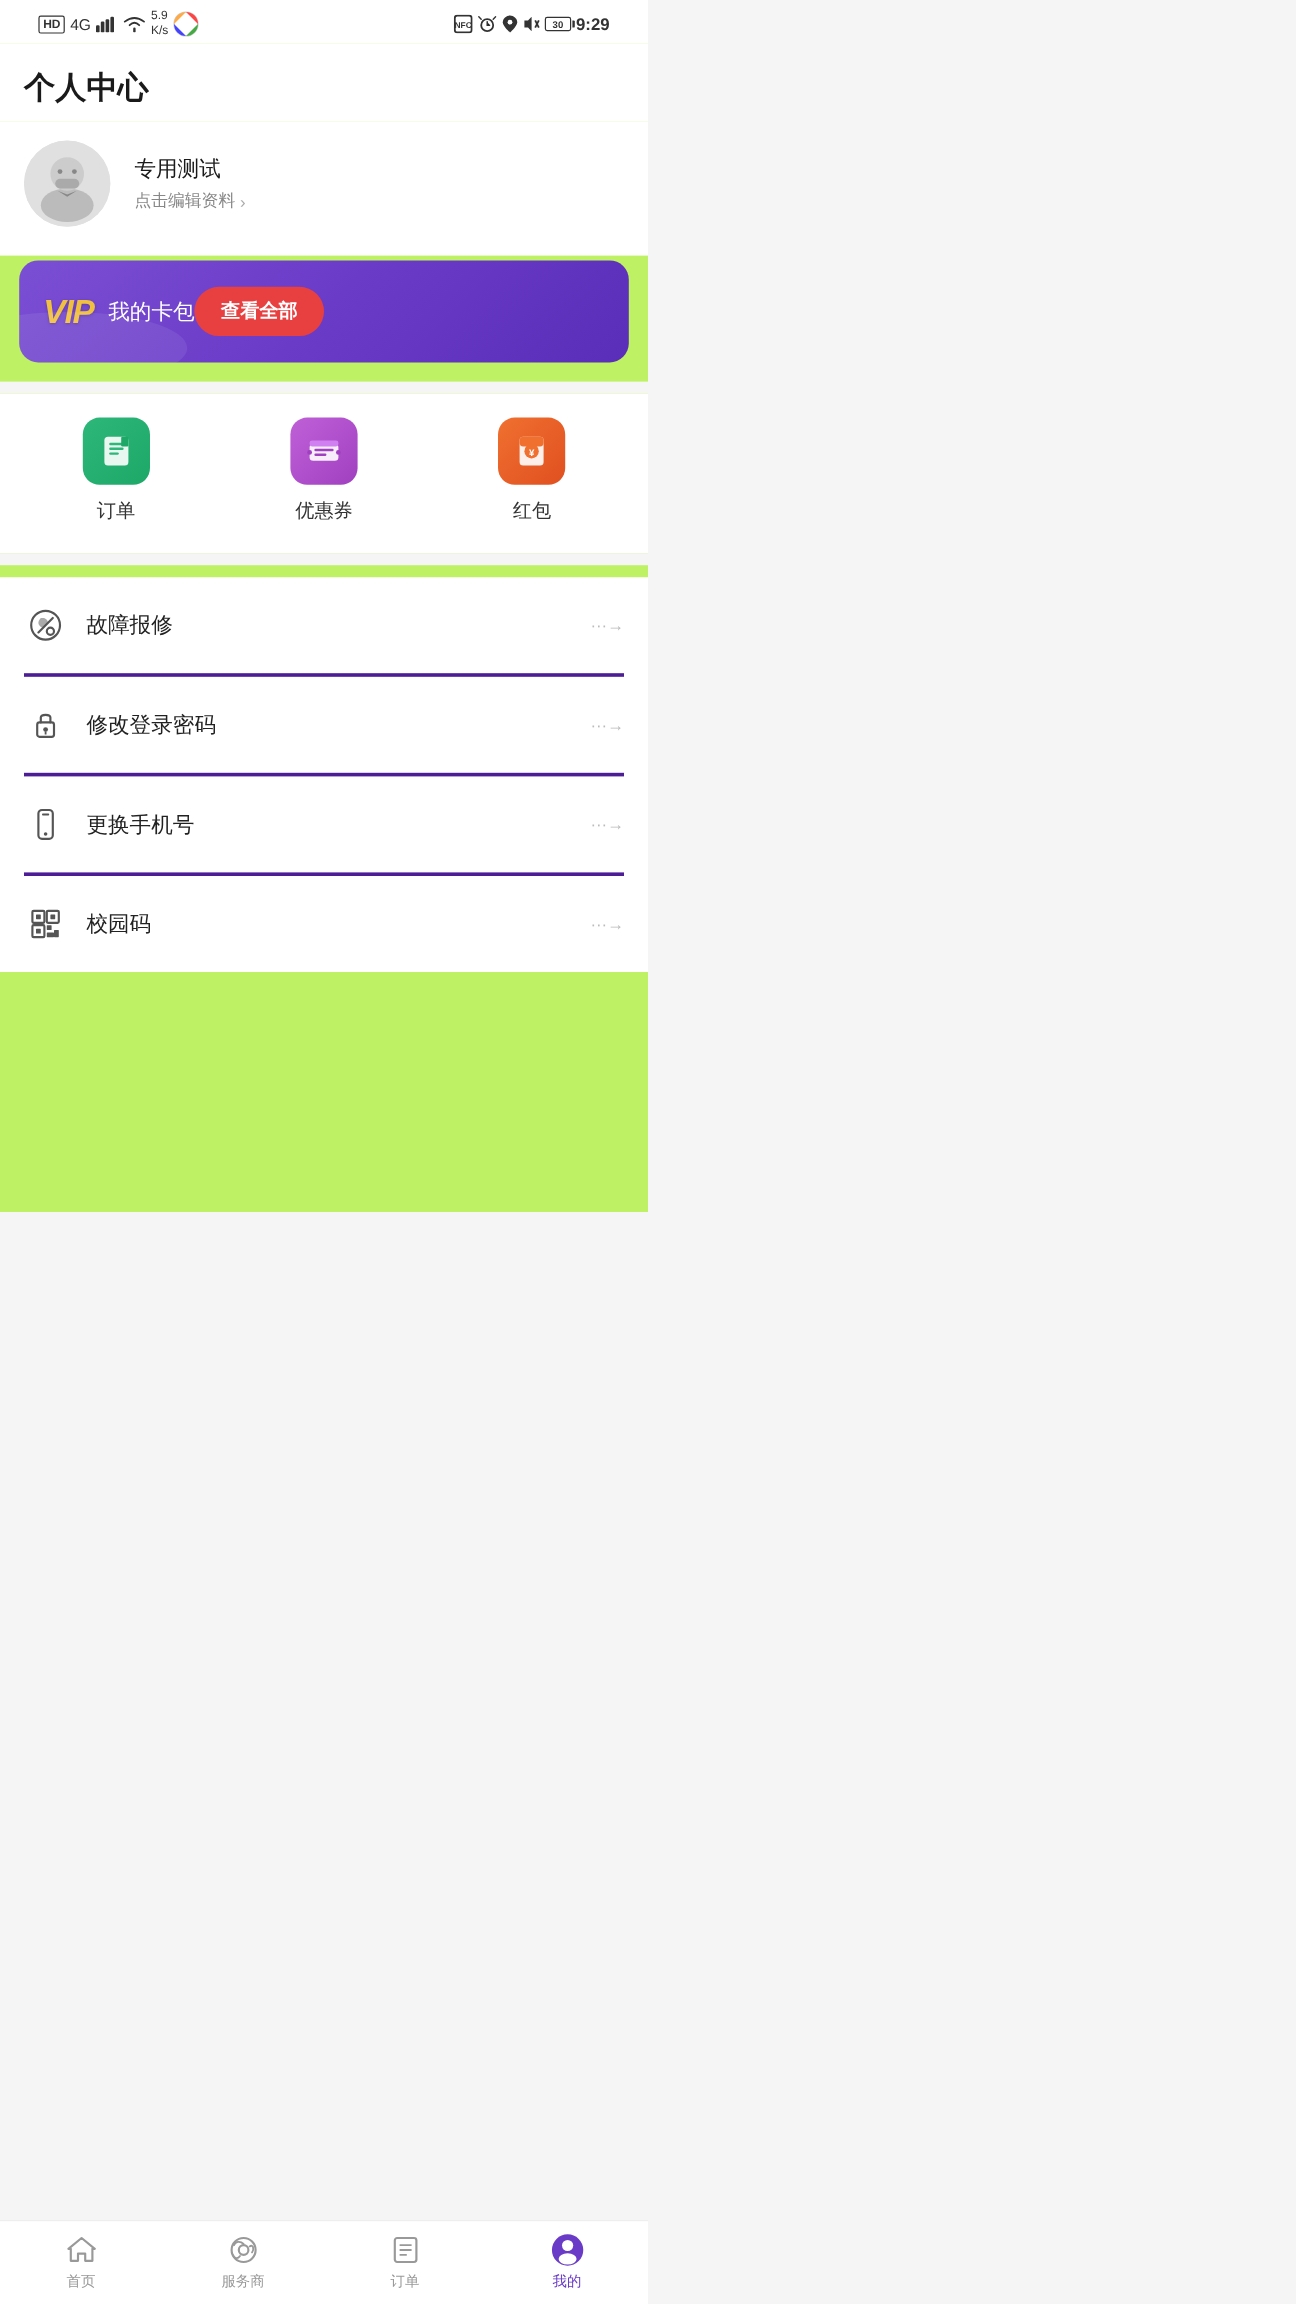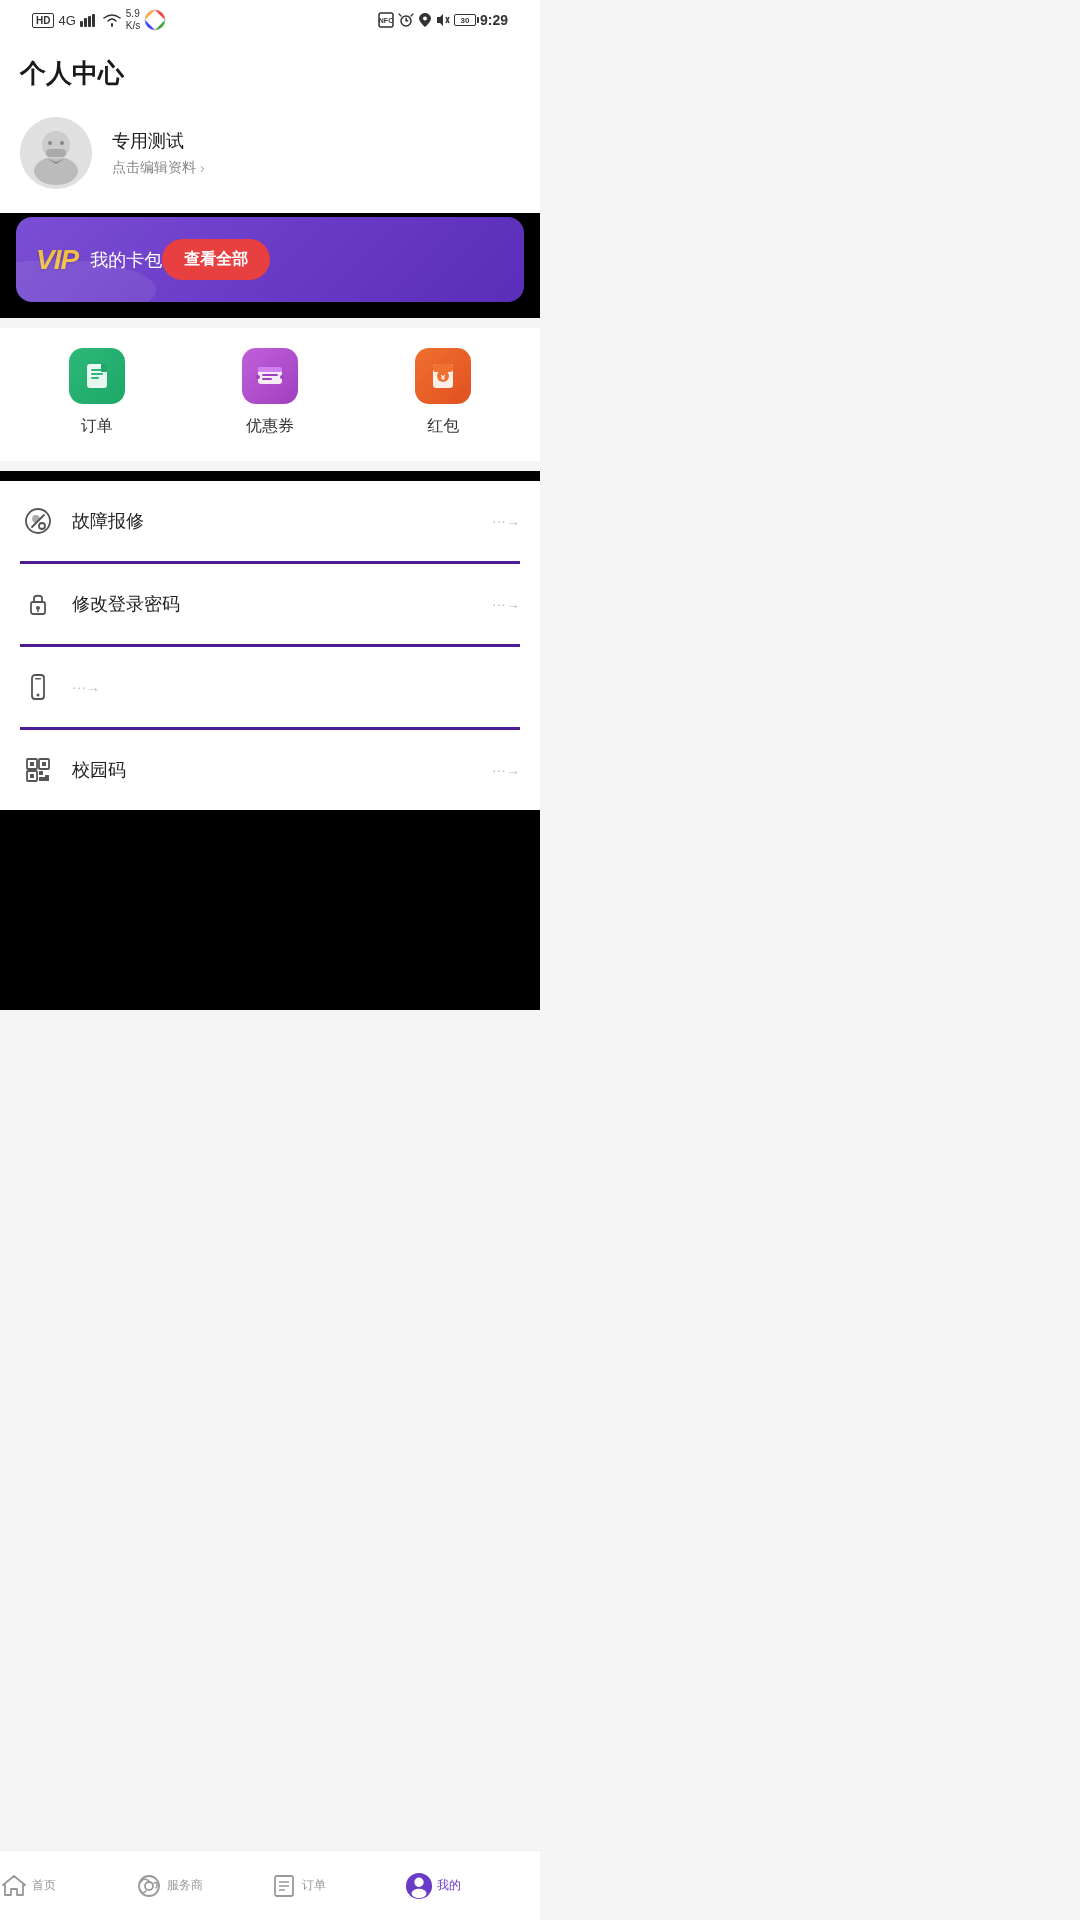--- a/index.html
+++ b/index.html
@@ -55,21 +55,21 @@
       position: absolute;
       right: -4px;
       width: 2px;
       height: 6px;
       background: #333;
       border-radius: 0 1px 1px 0;
     }
 
     
     .main-content {
-      background: #000000;
+      background: #bef264;
       min-height: calc(1080px - 36px - 70px);
     }
 
     
     .page-header {
       padding: 20px 20px 10px;
       background: #fff;
     }
     .page-title {
       font-size: 26px;
@@ -257,21 +257,21 @@
       height: 70px;
       background: #fff;
       border-top: 1px solid #eee;
       display: flex;
       justify-content: space-around;
       align-items: center;
       z-index: 100;
     }
     .nav-item {
       display: flex;
-      flex-direction: row;
+      flex-direction: column;
       align-items: center;
       gap: 4px;
       cursor: pointer;
       flex: 1;
       padding: 8px 0;
     }
     .nav-icon {
       width: 28px;
       height: 28px;
       display: flex;
@@ -462,20 +462,21 @@
     </div>
 
     <div class="menu-item">
       <div class="menu-icon">
         <svg width="28" height="28" viewBox="0 0 28 28">
           <rect x="8" y="2" width="12" height="24" rx="3" fill="none" stroke="#555" stroke-width="1.8"></rect>
           <circle cx="14" cy="22" r="1.5" fill="#555"></circle>
           <rect x="11" y="5" width="6" height="1.5" rx="0.75" fill="#555"></rect>
         </svg>
       </div>
+      <span class="menu-text">更换手机号</span>
       <span class="menu-arrow">···→</span>
     </div>
 
     <div class="menu-item">
       <div class="menu-icon">
         <svg width="28" height="28" viewBox="0 0 28 28">
           <rect x="3" y="3" width="10" height="10" rx="1" fill="none" stroke="#555" stroke-width="1.8"></rect>
           <rect x="15" y="3" width="10" height="10" rx="1" fill="none" stroke="#555" stroke-width="1.8"></rect>
           <rect x="3" y="15" width="10" height="10" rx="1" fill="none" stroke="#555" stroke-width="1.8"></rect>
           <rect x="6" y="6" width="4" height="4" rx="0.5" fill="#555"></rect>

